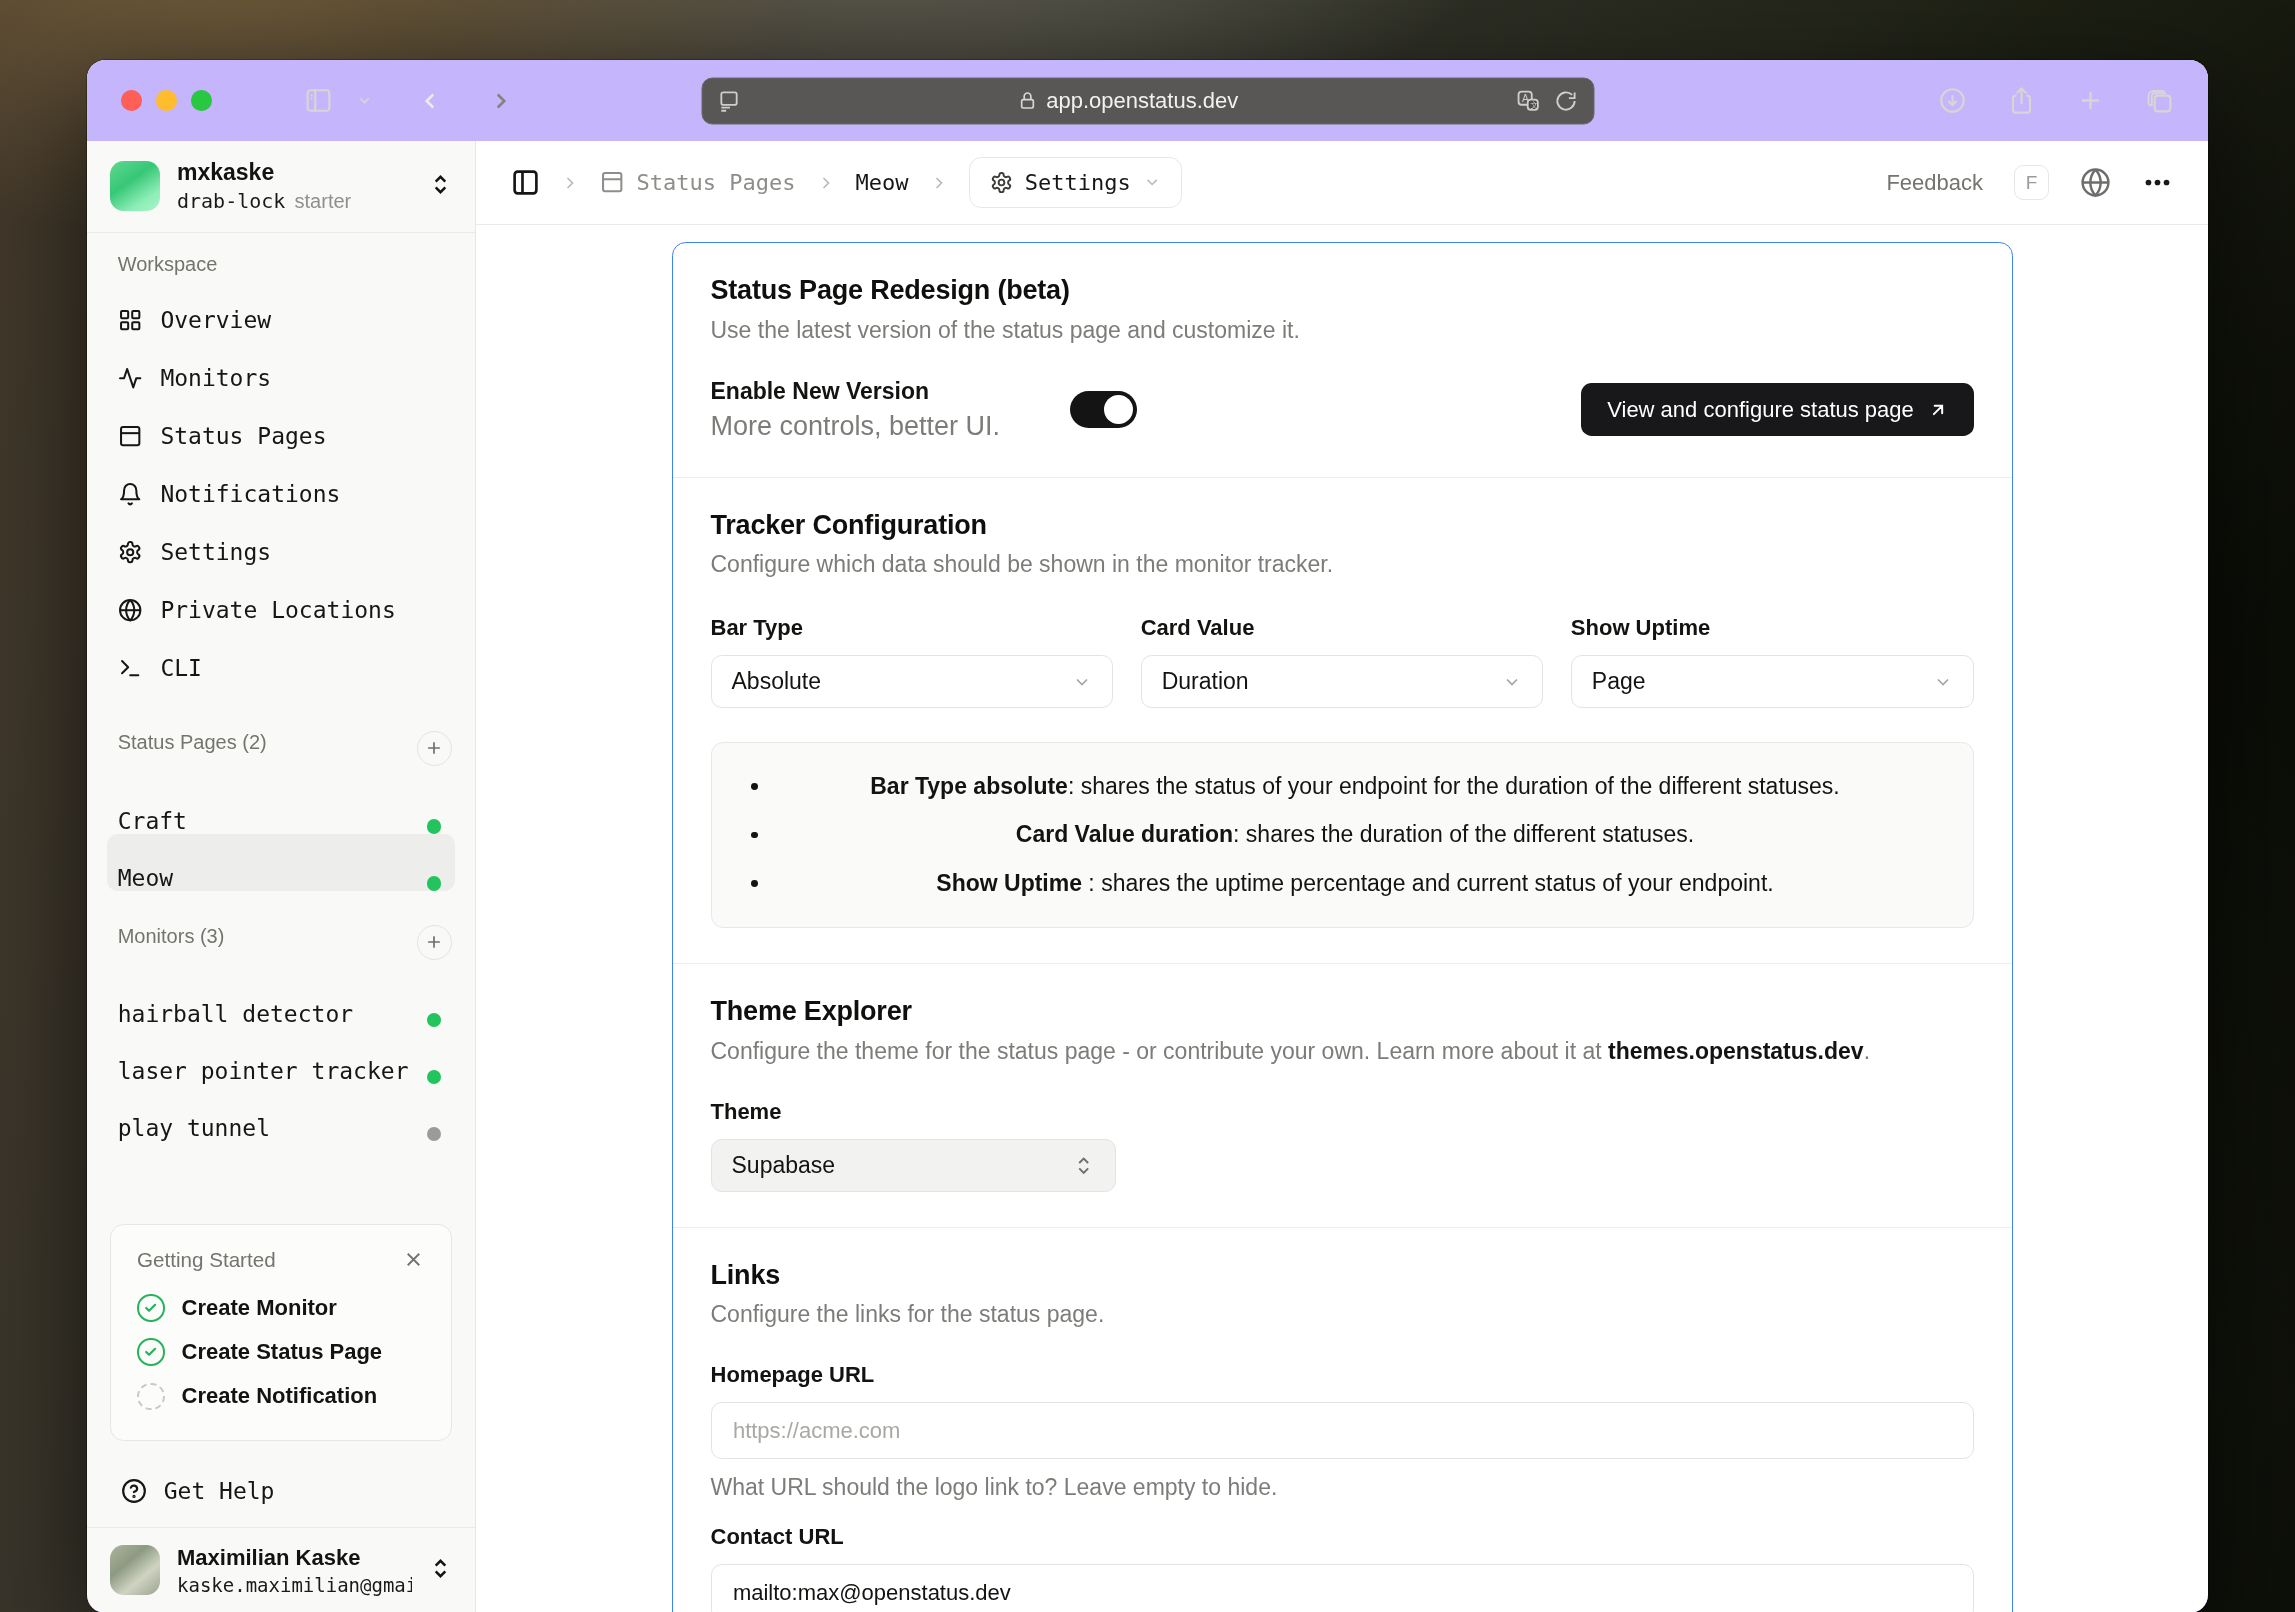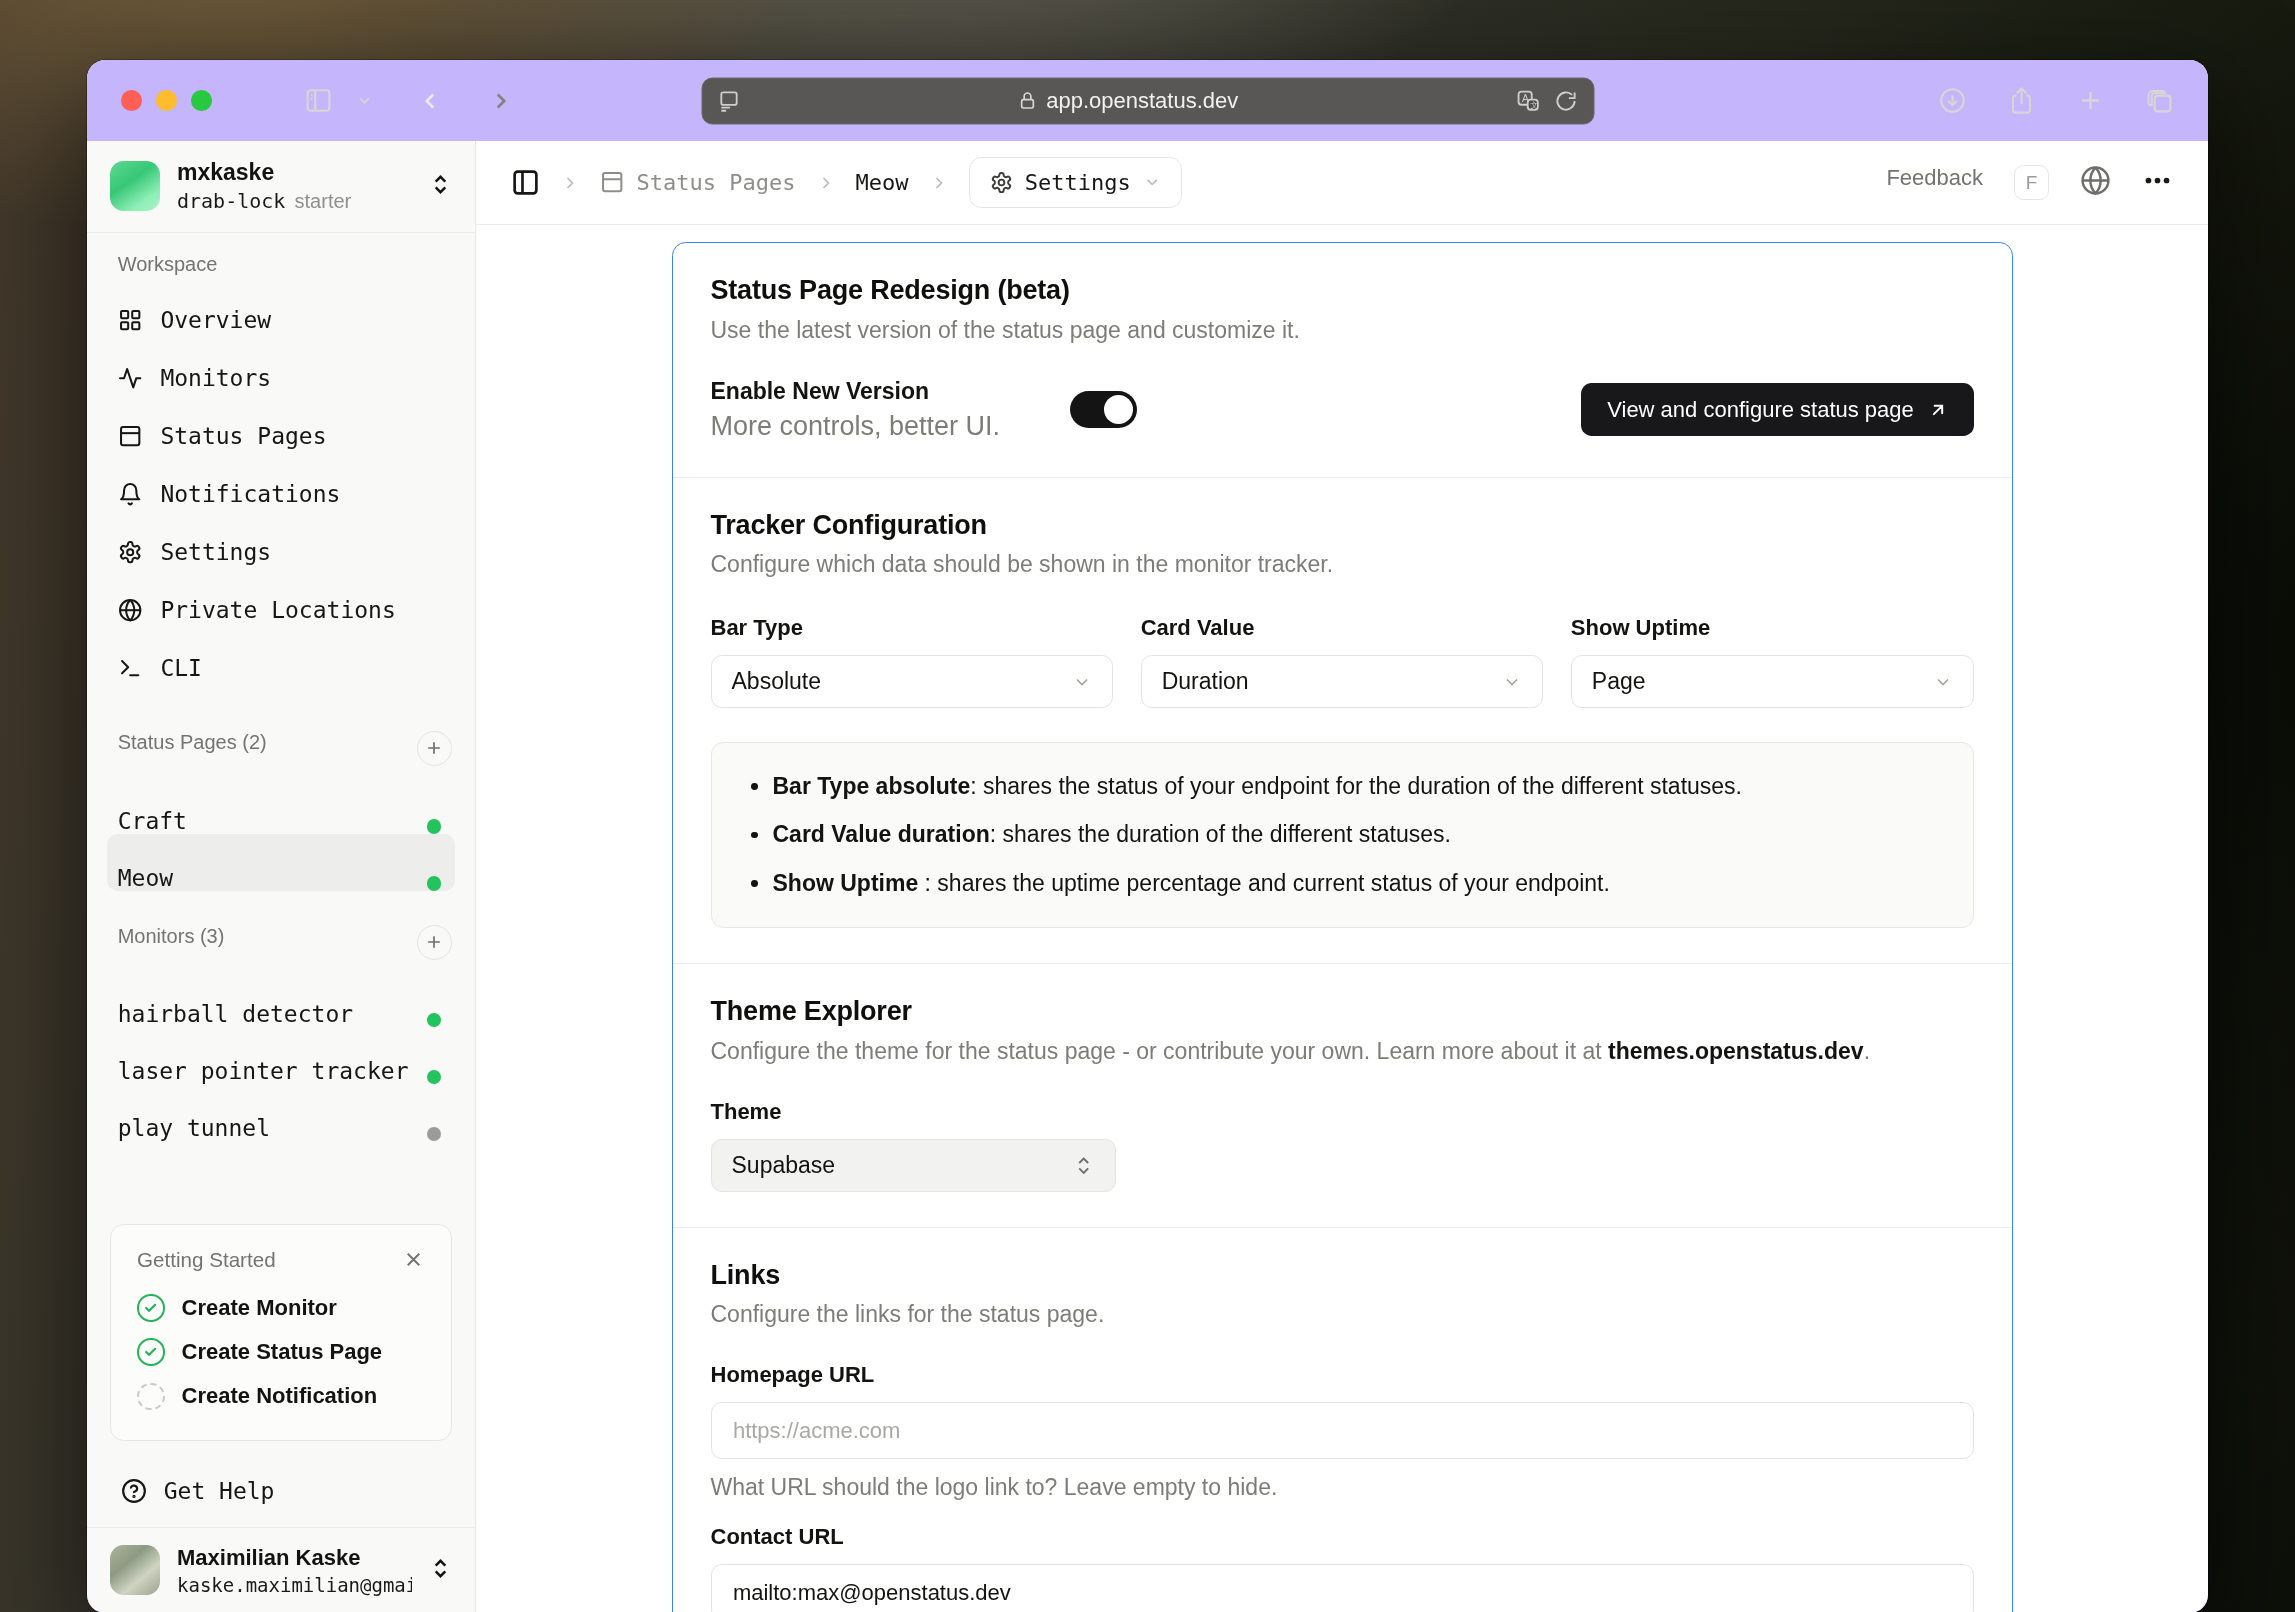--- a/index.html
+++ b/index.html
@@ -95,21 +95,21 @@
   .main { flex:1; display:flex; flex-direction:column; min-width:0; background:#fff; }
   .topbar { height:84px; border-bottom:0.8px solid #ebebea; display:flex; align-items:center;
     padding:0 35px; flex-shrink:0; }
   .crumbs { display:flex; align-items:center; gap:20px; }
   .crumb-sep { color:#b9b9b6; display:inline-flex; }
   .crumb-muted { display:flex; align-items:center; gap:12.2px; color:#8d8d89; font-size:22px; }
   .crumb-current { color:#161614; font-size:22px; }
   .settings-pill { display:flex; align-items:center; gap:12.2px; border:0.8px solid #e6e6e4;
     border-radius:12.2px; padding:12.2px 20px; background:#fff; }
   .settings-pill .label { font-size:22px; color:#161614; }
-  .topbar-right { margin-left:auto; display:flex; gap:31px; }
+  .topbar-right { margin-left:auto; display:flex; align-items:center; gap:31px; }
   .feedback { font-size:22px; color:#74746f; }
   .key-badge { width:35px; height:35px; border:0.8px solid #e6e6e4; border-radius:9.2px;
     display:flex; align-items:center; justify-content:center; font-size:19px; color:#9b9b97; }
   .globe-btn, .more-btn { color:#6e6e6a; display:inline-flex; }
   .more-btn { color:#1a1a18; }
 
   .content { flex:1; overflow:hidden; }
   .card { width:1341px; margin:17px auto 0; border:1.5px solid #3b82f6; border-radius:13.7px;
     overflow:hidden; background:#fff; }
   .card-sec { padding:32px 38px 35px; }
@@ -132,21 +132,21 @@
 
   .field-grid { display:flex; gap:27.5px; margin-top:37px; }
   .field-col { flex:1; }
   .field-label { font-size:22px; font-weight:600; color:#131311; margin-bottom:13.7px; }
   .select { height:53px; border:0.8px solid #e3e3e1; border-radius:10.7px; background:#fff;
     display:flex; align-items:center; padding:0 20px; font-size:23px; color:#131311; }
   .select .sel-chev { margin-left:auto; color:#a4a4a0; display:inline-flex; }
   .select.gray { background:#f2f2f0; width:405px; }
 
   .info-box { margin-top:34px; border:0.8px solid #e7e7e5; background:#fafaf9;
-    border-radius:12.2px; padding:27.5px 35px 27.5px 32px; }
+    border-radius:12.2px; padding:27.5px 35px 27.5px 32px;text-align:center; }
   .info-box ul { list-style:none; }
   .info-box li { position:relative; padding-left:29px; font-size:23px; color:#131311;
     line-height:1.38; }
   .info-box li + li { margin-top:17px; }
   .info-box li::before { content:""; position:absolute; left:7.6px; top:12.2px; width:6.9px;
     height:6.9px; border-radius:50%; background:#131311; }
 
   .input { width:100%; height:57px; border:0.8px solid #e3e3e1; border-radius:10.7px;
     padding:0 21.4px; font-size:22px; color:#131311; background:#fff; font-family:inherit;
     outline:none; }

